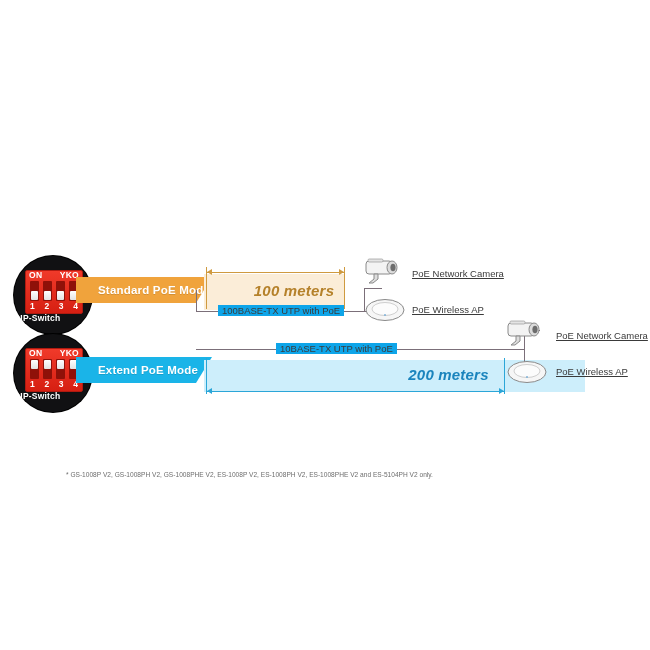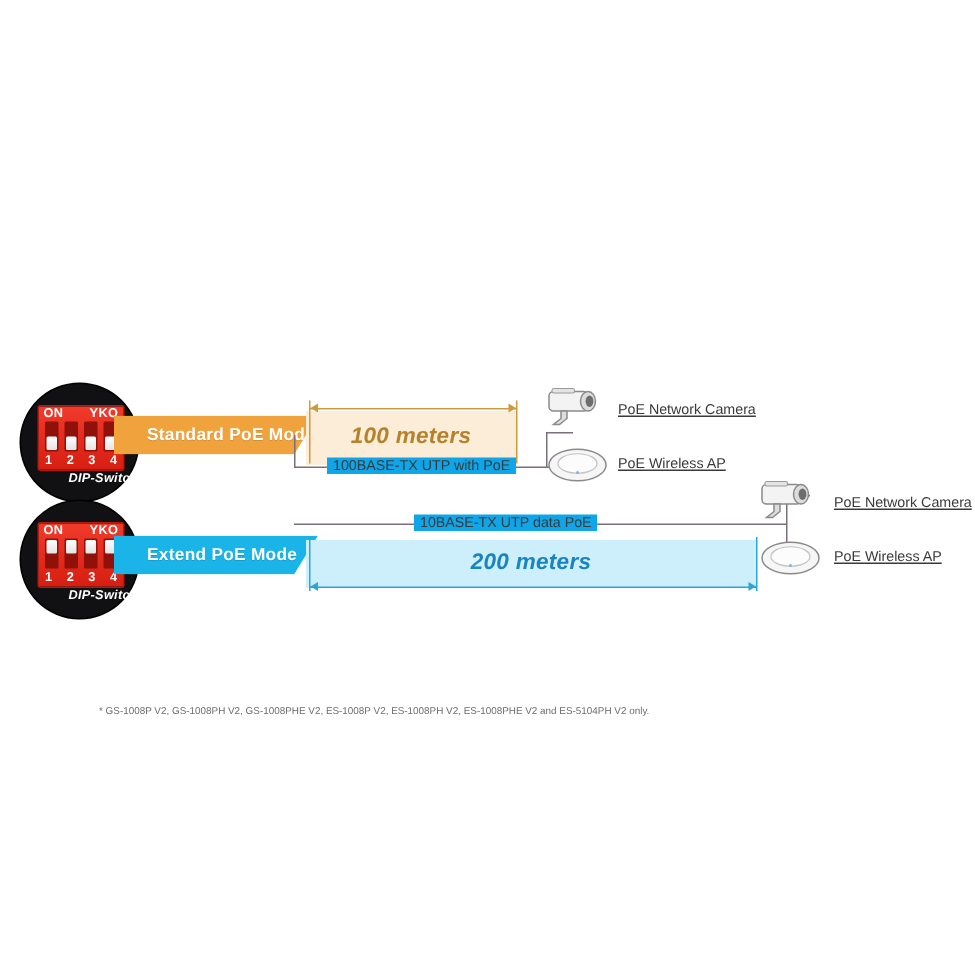--- a/index.html
+++ b/index.html
@@ -45,24 +45,23 @@
     border-radius:1px;
   }
   .rocker.off .knob{bottom:1px;}
   .rocker.on  .knob{top:1px;}
   .dip-nums{
     position:absolute;left:4px;top:30px;width:48px;
     display:flex;justify-content:space-between;
     font-size:8.5px;font-weight:bold;color:#ffffff;line-height:10px;
   }
   .dip-caption{
-    position:absolute;left:0;top:57px;width:78px;text-align:right;
+    position:absolute;left:0;top:57px;width:78px;text-align:left;
     font-size:8.5px;color:#ffffff;font-weight:bold;
     letter-spacing:.2px;
-    font-style:italic;
   }
 
   
   .banner{
     position:absolute;height:26px;line-height:26px;
     color:#ffffff;font-size:11.5px;font-weight:bold;
     letter-spacing:.2px;padding-left:22px;box-sizing:border-box;
     text-shadow:0 1px 0 rgba(0,0,0,.12);
   }
   .banner-std{
@@ -75,20 +74,21 @@
   }
 
   
   .band{position:absolute;}
   .band-std{background:#fbedd8;}
   .band-ext{background:#cdeefb;}
   .band-label{
     position:absolute;width:100%;text-align:center;
     font-style:italic;font-weight:bold;font-size:15px;
     letter-spacing:.2px;
+    margin-left:20px;
   }
   .band-label-std{color:#b5812a;}
   .band-label-ext{color:#1a84bd;}
 
   
   .rule{position:absolute;height:1px;}
   .rule-std{background:#cf9a3f;}
   .rule-ext{background:#2ba6d8;}
   .tick{position:absolute;width:1px;}
   .tick-std{background:#cf9a3f;}
@@ -227,32 +227,32 @@
         <span>2</span>
         <span>3</span>
         <span>4</span>
       </div>
     </div>
     <div class="dip-caption">DIP-Switch</div>
   </div>
 
   <div class="banner banner-ext" style="left:76px;top:357px;width:136px;">Extend PoE Mode</div>
 
-  <div class="band band-ext" style="left:204px;top:360px;width:300px;height:32px;">
+  <div class="band band-ext" style="left:204px;top:360px;width:347px;height:32px;padding-left:34px;">
     <div class="band-label band-label-ext" style="top:6px;">200 meters</div>
   </div>
 
   <div class="rule rule-ext" style="left:206px;top:391px;width:298px;"></div>
   <div class="tick tick-ext" style="left:206px;top:358px;height:36px;"></div>
   <div class="tick tick-ext" style="left:504px;top:358px;height:36px;"></div>
   <div class="arrow arrow-l-ext" style="left:207px;top:388px;"></div>
   <div class="arrow arrow-r-ext" style="left:499px;top:388px;"></div>
 
   <div class="cable cable-h" style="left:196px;top:349px;width:328px;"></div>
-  <div class="cable-label" style="left:276px;top:343px;">10BASE-TX UTP data PoE</div>
+  <div class="cable-label" style="left:276px;top:343px;">10BASE-TX UTP with PoE</div>
 
   <div class="cable cable-v" style="left:524px;top:330px;height:42px;"></div>
   <div class="cable cable-h" style="left:524px;top:330px;width:16px;"></div>
   <div class="cable cable-h" style="left:524px;top:372px;width:16px;"></div>
 
   <div style="position:absolute;left:504px;top:318px;width:44px;height:32px;">
     <svg width="44" height="32" viewBox="0 0 44 32">
       <rect x="4" y="5" width="26" height="13" rx="3" fill="#f3f3f3" stroke="#8a8a8a" stroke-width="1"></rect>
       <ellipse cx="30" cy="11.5" rx="5" ry="6.5" fill="#dcdcdc" stroke="#8a8a8a" stroke-width="1"></ellipse>
       <ellipse cx="31" cy="11.5" rx="2.6" ry="3.8" fill="#6d6d6d"></ellipse>

